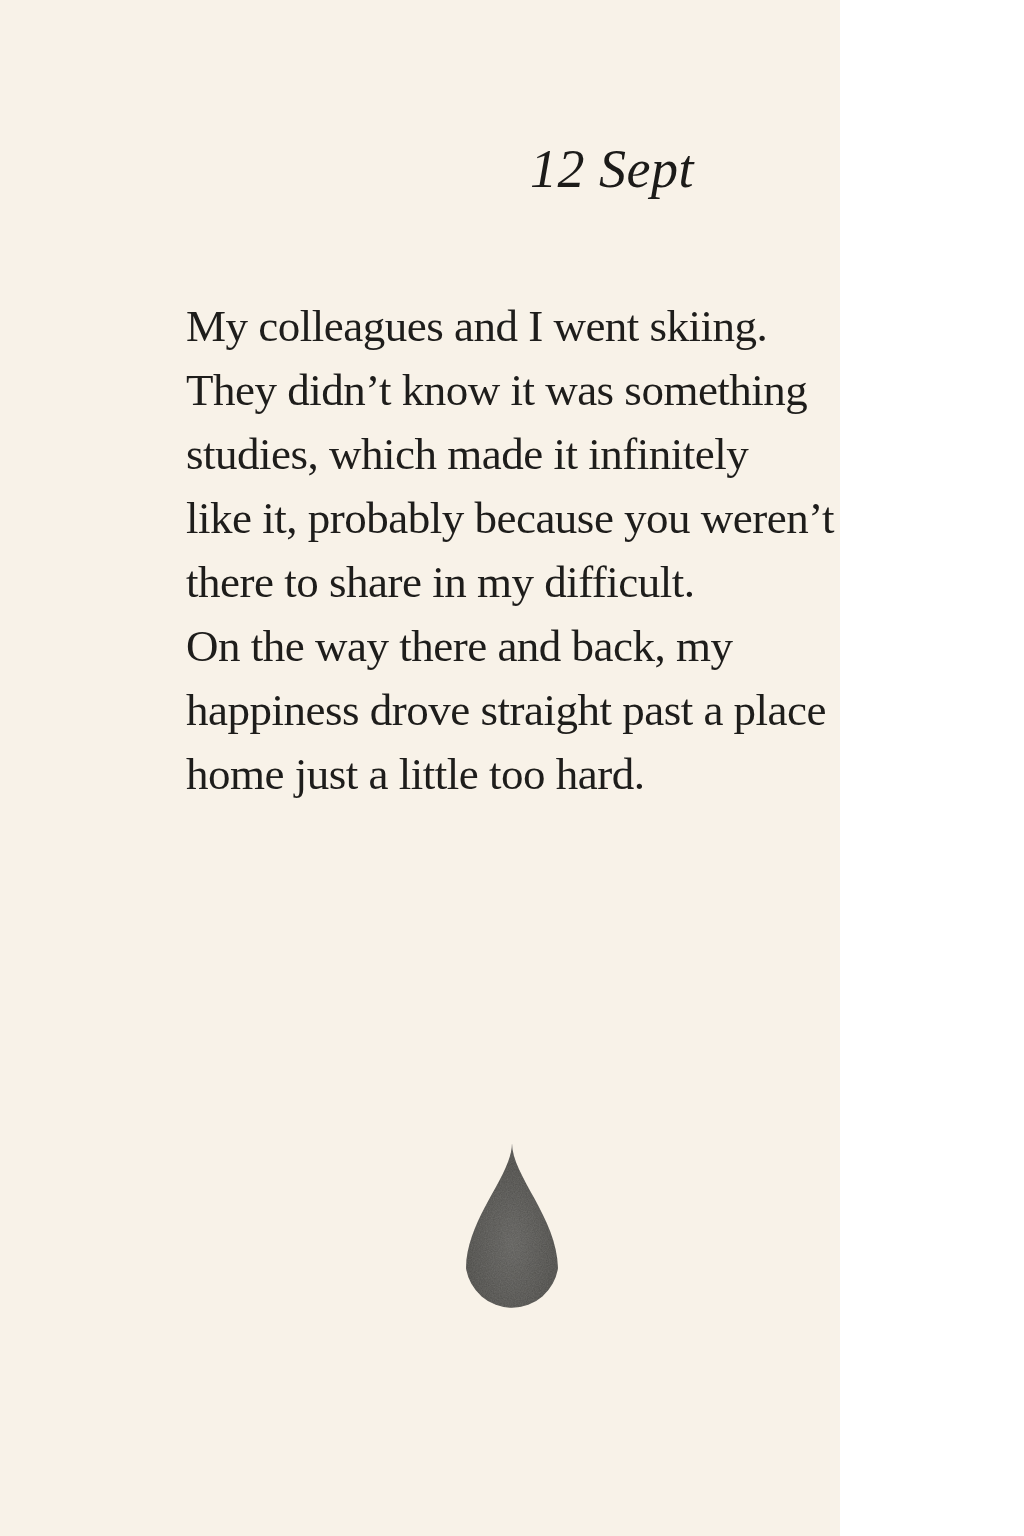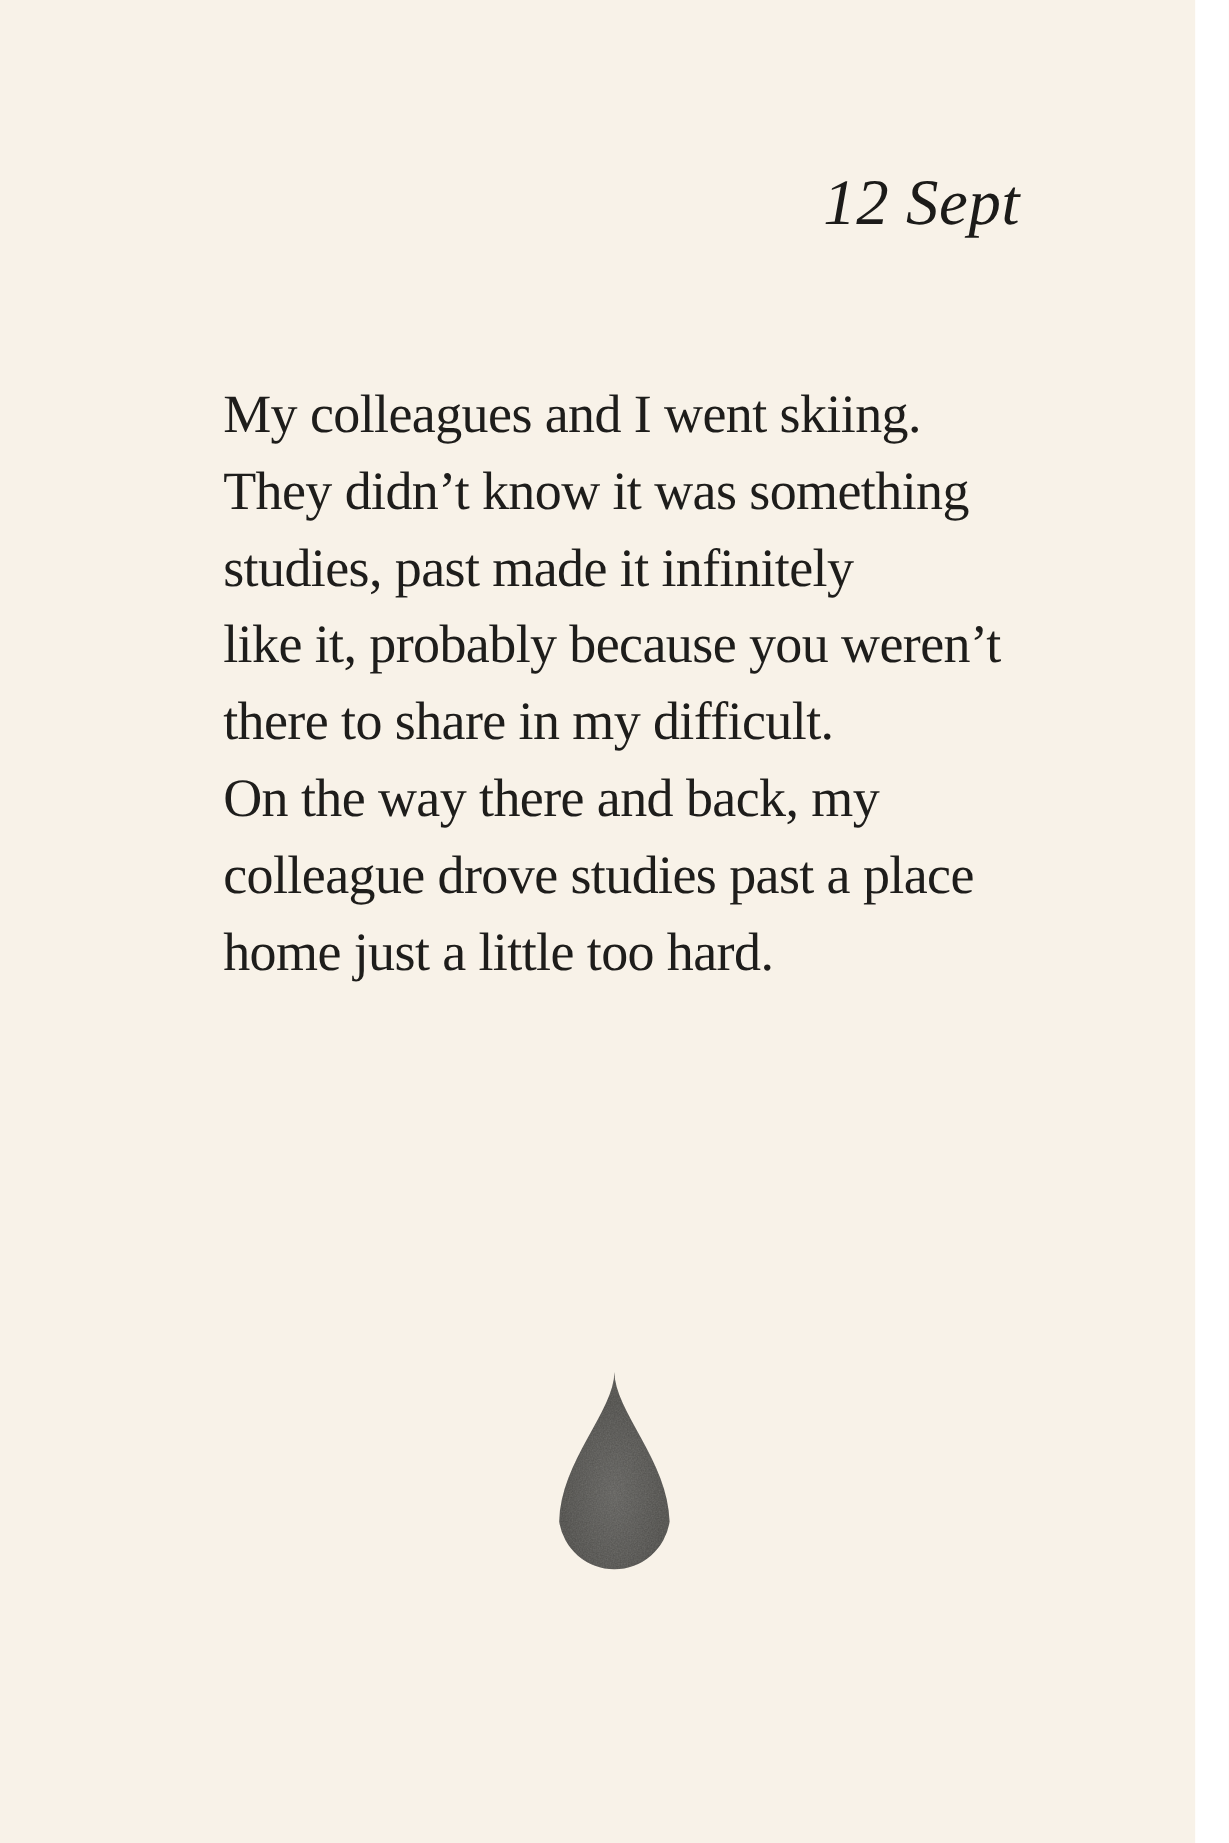--- a/index.html
+++ b/index.html
@@ -1,39 +1,39 @@
 <!DOCTYPE html>
 <html><head>
 <meta charset="utf-8">
 <style>
   html, body {
     margin: 0;
     padding: 0;
   }
   .page {
     position: relative;
-    width: 996px;
+    width: 840px;
     height: 1536px;
     background: #f8f2e8;
     overflow: hidden;
     font-family: "Liberation Serif", "DejaVu Serif", serif;
   }
   .date {
     position: absolute;
     top: 138px;
     right: 146px;
     font-size: 54px;
     font-style: italic;
     color: #1c1b19;
     letter-spacing: 0.5px;
   }
   .entry {
     position: absolute;
     left: 186px;
-    top: 313px;
+    top: 294px;
     width: 700px;
     font-size: 45px;
     line-height: 64px;
     letter-spacing: -0.5px;
     color: #1e1d1b;
   }
   .entry-line {
     display: block;
     white-space: nowrap;
   }
@@ -51,25 +51,25 @@
 </head>
 <body>
 
 <div class="page">
 
   <div class="date">12 Sept</div>
 
   <div class="entry">
     <span class="entry-line">My colleagues and I went skiing.</span>
     <span class="entry-line">They didn’t know it was something</span>
-    <span class="entry-line">studies, past made it infinitely</span>
+    <span class="entry-line">studies, which made it infinitely</span>
     <span class="entry-line">like it, probably because you weren’t</span>
     <span class="entry-line">there to share in my difficult.</span>
     <span class="entry-line">On the way there and back, my</span>
-    <span class="entry-line">colleague drove studies past a place</span>
+    <span class="entry-line">happiness drove straight past a place</span>
     <span class="entry-line">home just a little too hard.</span>
   </div>
 
   <div class="drop-wrap">
     <svg width="110" height="184" viewBox="0 0 110 184" xmlns="http://www.w3.org/2000/svg">
       <defs>
         <filter id="grain" x="-5%" y="-5%" width="110%" height="110%">
           <feTurbulence type="fractalNoise" baseFrequency="0.85" numOctaves="2" stitchTiles="stitch" result="n"></feTurbulence>
           <feColorMatrix in="n" type="matrix" values="0 0 0 0 1  0 0 0 0 1  0 0 0 0 0.95  0 0 0 0.16 0" result="speckle"></feColorMatrix>
           <feComposite in="speckle" in2="SourceGraphic" operator="in"></feComposite>

